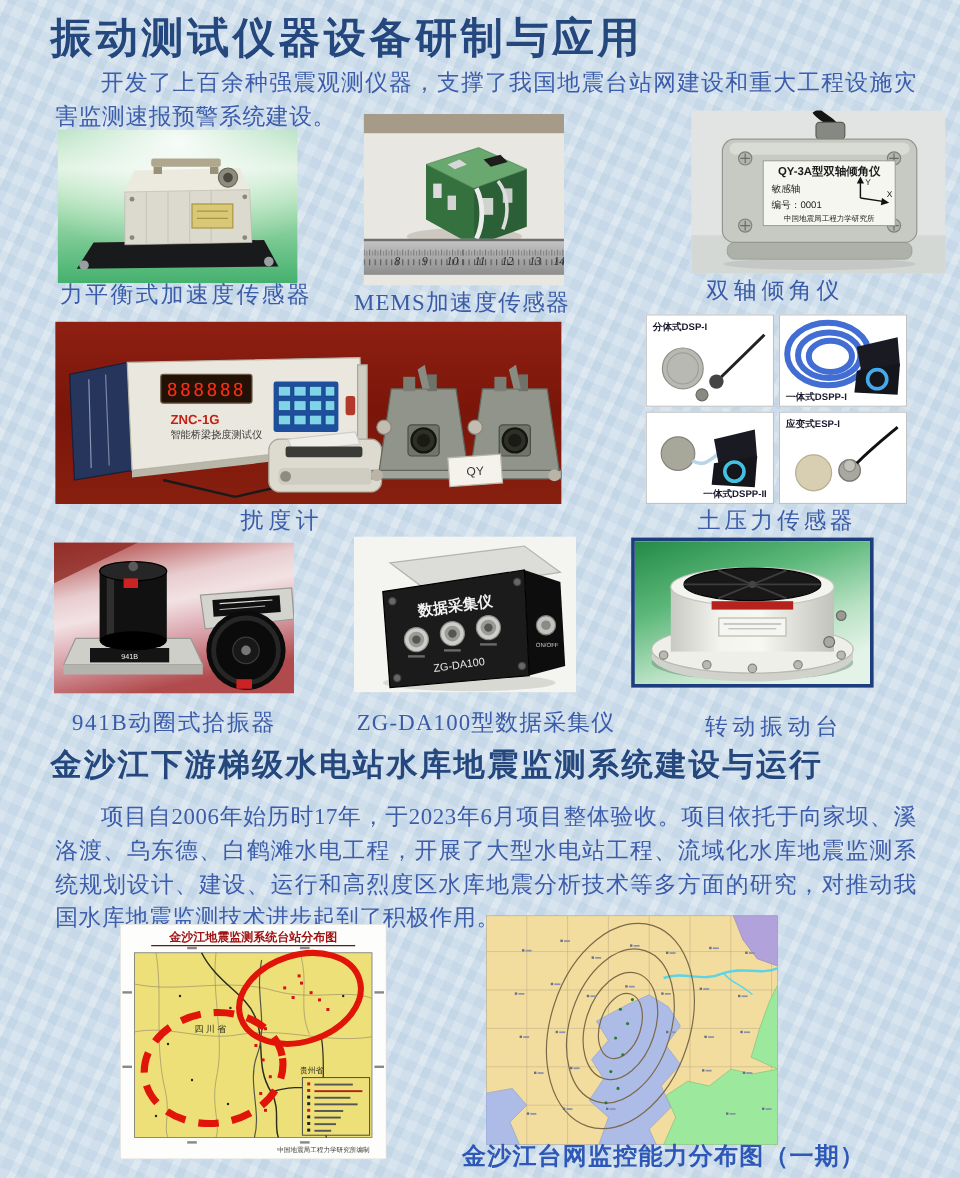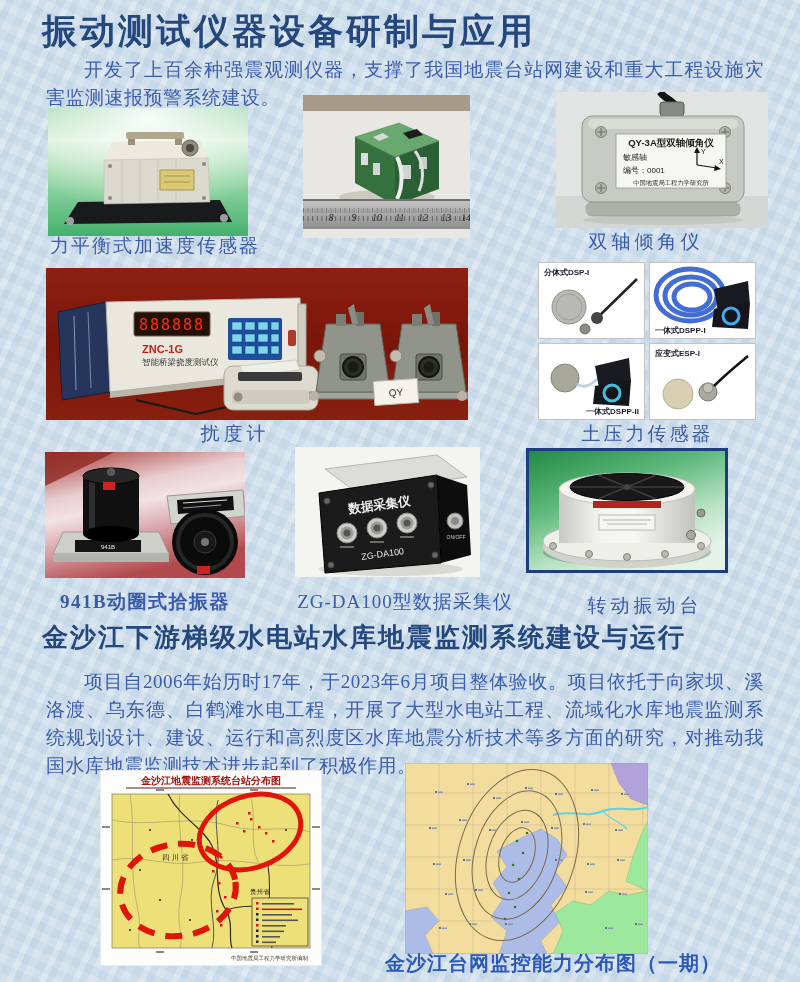--- a/index.html
+++ b/index.html
@@ -115,22 +115,23 @@
         <text class="serif" x="28" y="126">8</text>
         <text class="serif" x="51" y="126">9</text>
         <text class="serif" x="74" y="126">10</text>
         <text class="serif" x="97" y="126">11</text>
         <text class="serif" x="120" y="126">12</text>
         <text class="serif" x="143" y="126">13</text>
         <text class="serif" x="163" y="126">14</text>
       </g>
     </svg>
   </figure>
-
-  <figure class="fig" style="left:516px;top:92px;padding-left:40px;">
+  <div class="cap" style="left:285px;top:239px;width:200px;letter-spacing:1px;">MEMS加速度传感器</div>
+
+  <figure class="fig" style="left:536px;top:92px;padding-left:40px;">
     <svg width="212" height="136" viewBox="0 0 212 136">
       <rect width="212" height="136" fill="#e1e4e2"></rect>
       <rect y="104" width="212" height="32" fill="#d4d8d5"></rect>
       <path d="M104,0 C108,6 116,8 120,14" stroke="#141414" stroke-width="7" fill="none"></path>
       <rect x="104" y="10" width="24" height="14" rx="3" fill="#868983" stroke="#5a5d57"></rect>
       <ellipse cx="107" cy="128" rx="80" ry="5" fill="#b9bdb9" opacity="0.6"></ellipse>
       <rect x="30" y="110" width="154" height="14" rx="6" fill="#aeb1a8" stroke="#8f9289" stroke-width="0.5"></rect>
       <rect x="26" y="24" width="162" height="86" rx="10" fill="#c7cac3" stroke="#94978f"></rect>
       <rect x="32" y="27" width="150" height="10" rx="5" fill="#d9dbd5"></rect>
       <g>
@@ -329,21 +330,21 @@
         <line x1="138" y1="51" x2="182" y2="48" stroke="#dddddd" stroke-width="1"></line>
         <line x1="138" y1="56" x2="176" y2="53" stroke="#bbbbbb" stroke-width="0.8"></line>
         <circle cx="160" cy="90" r="33" fill="#0b0b0b"></circle>
         <circle cx="160" cy="90" r="27" fill="none" stroke="#262626" stroke-width="4"></circle>
         <circle cx="160" cy="90" r="11" fill="#181818" stroke="#3a3a3a"></circle>
         <circle cx="160" cy="90" r="4" fill="#777777"></circle>
         <rect x="152" y="114" width="13" height="8" fill="#cc2222"></rect>
       </g>
     </svg>
   </figure>
-  <div class="cap" style="left:30px;top:589px;width:230px;letter-spacing:1.5px;font-weight:bold;">941B动圈式拾振器</div>
+  <div class="cap" style="left:30px;top:589px;width:230px;letter-spacing:1.5px;">941B动圈式拾振器</div>
 
   <figure class="fig" style="left:295px;top:447px;">
     <svg width="185" height="130" viewBox="0 0 185 130">
       <rect width="185" height="130" fill="#f4f4f1"></rect>
       <ellipse cx="96" cy="122" rx="72" ry="7" fill="#d9d9d4"></ellipse>
       <polygon points="30,22 142,8 172,30 62,46" fill="#dcdcd8" stroke="#b4b4b0"></polygon>
       <polygon points="142,28 172,38 176,108 146,116" fill="#0d0d0d"></polygon>
       <polygon points="24,46 142,28 146,116 30,126" fill="#1b1b1b" stroke="#000"></polygon>
       <circle cx="32" cy="54" r="3" fill="#676767" stroke="#444"></circle>
         <circle cx="136" cy="38" r="3" fill="#676767" stroke="#444"></circle>

